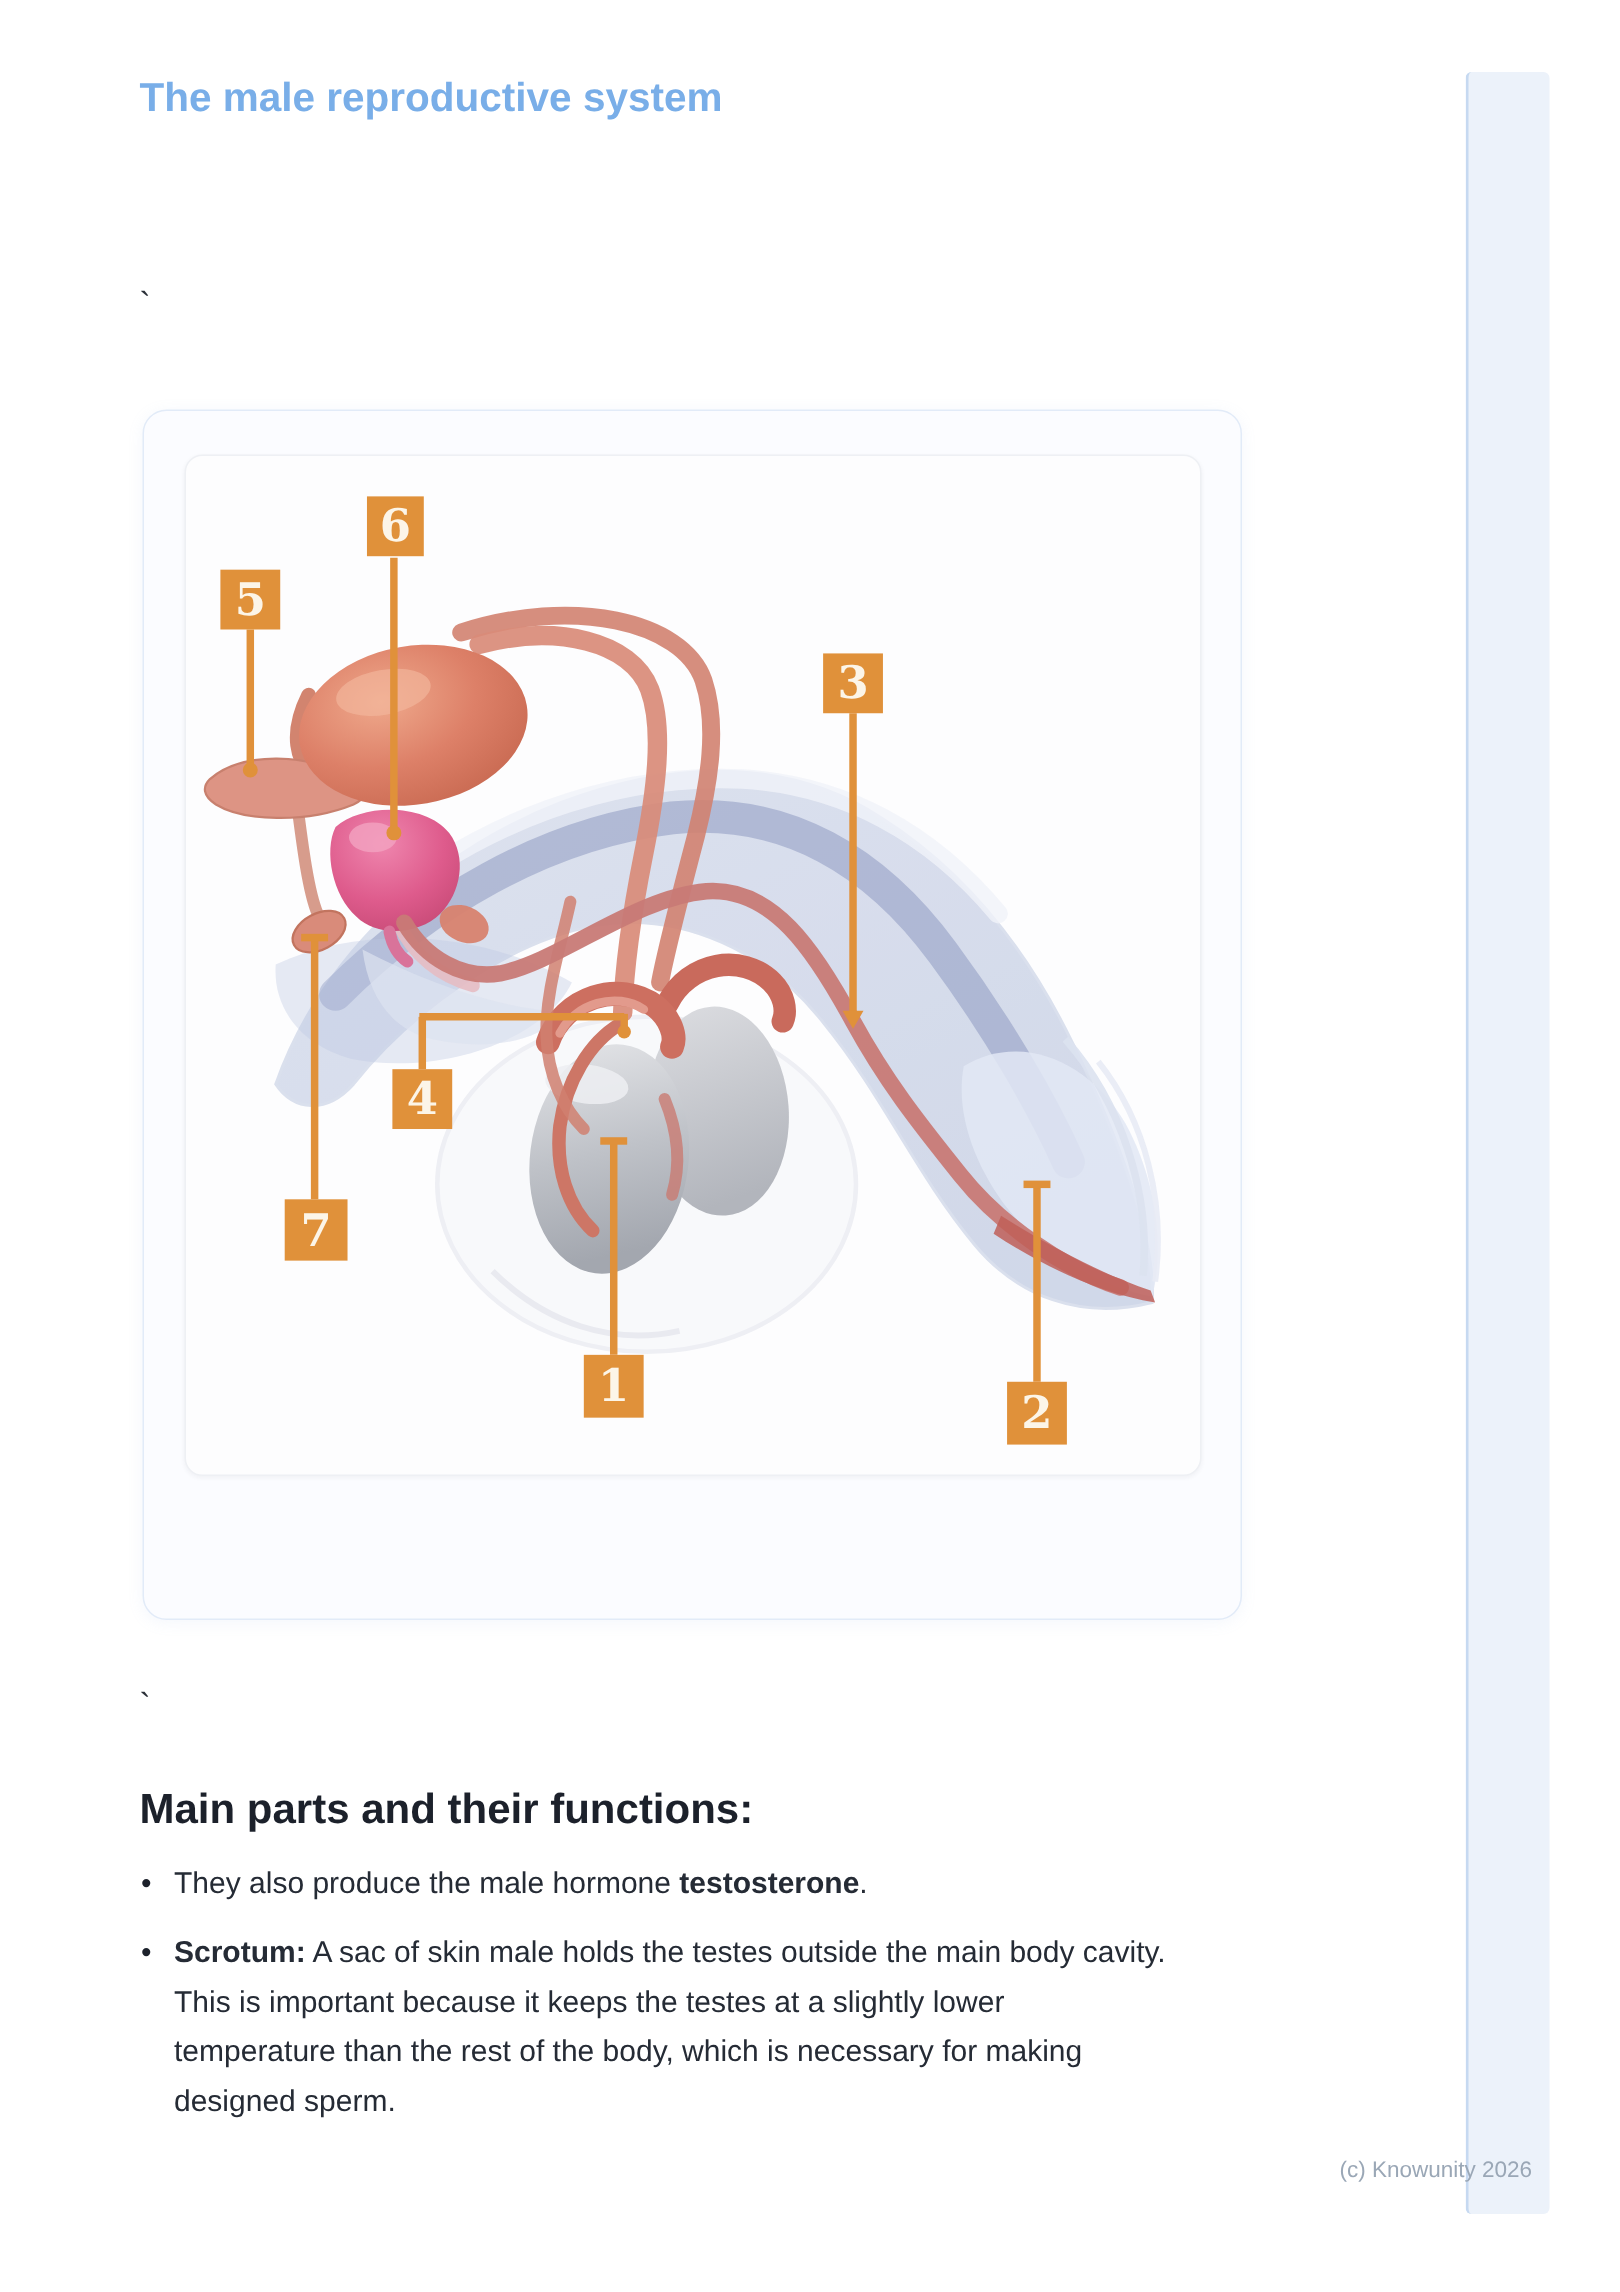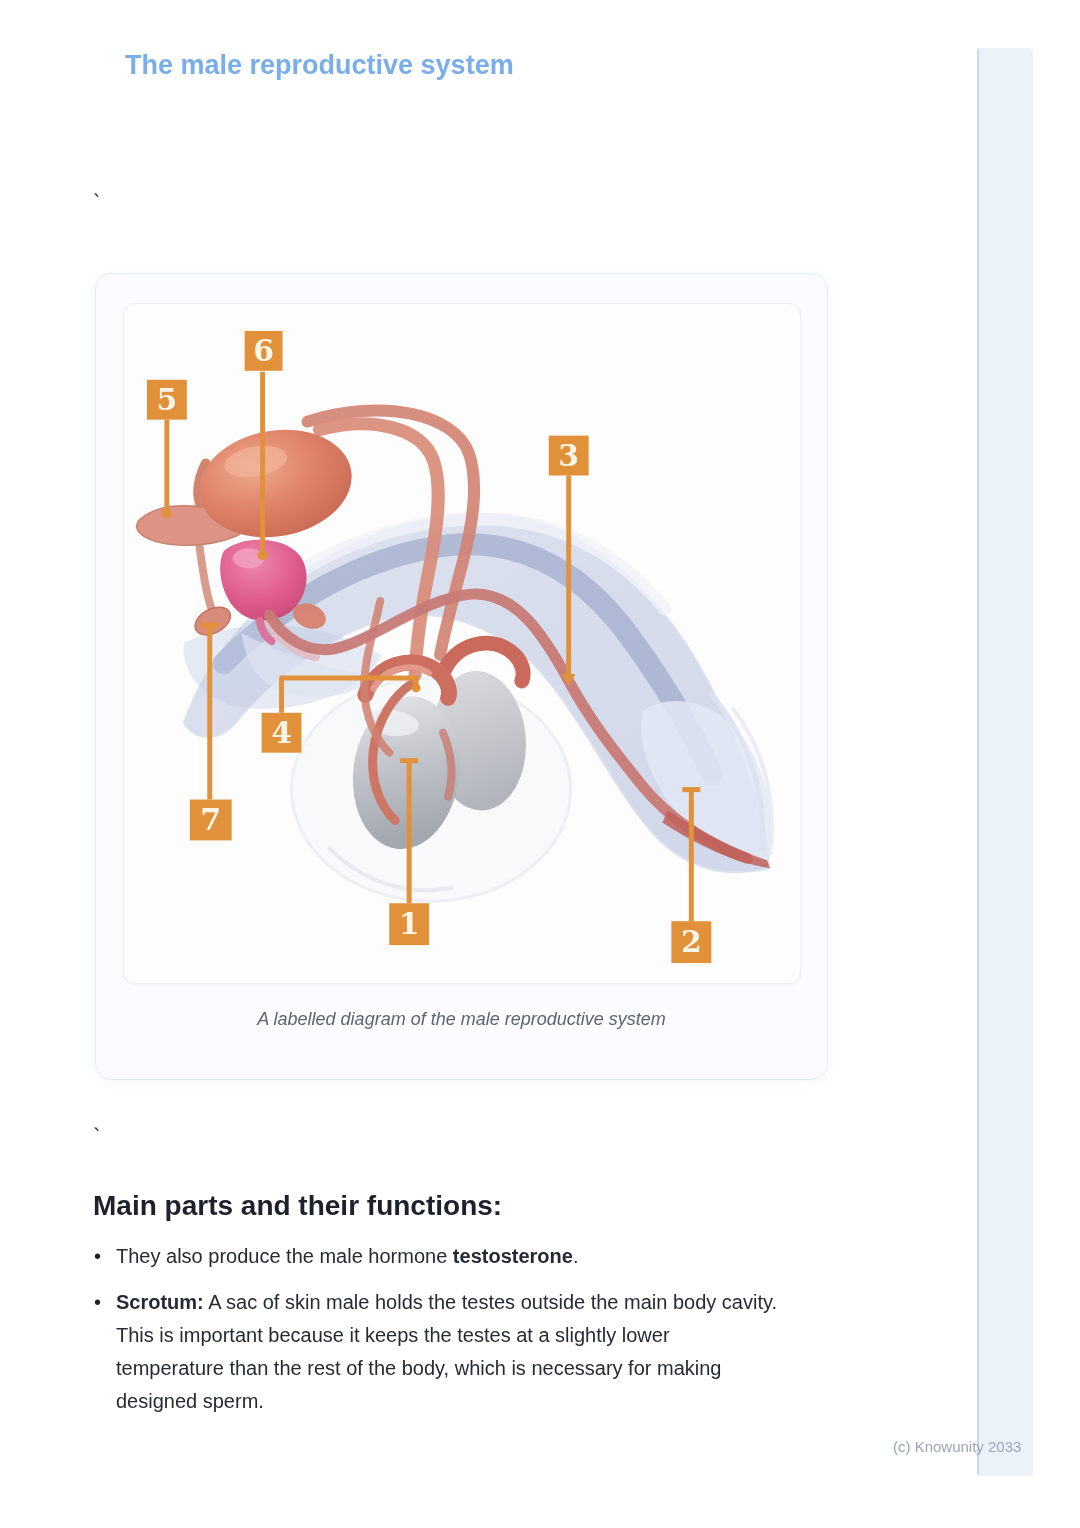--- a/index.html
+++ b/index.html
@@ -5,21 +5,21 @@
   html,body{margin:0;padding:0;}
   body{
     width:1080px;height:1528px;position:relative;overflow:hidden;
     background:#ffffff;
     font-family:"Liberation Sans", sans-serif;
     color:#252b35;
   }
   .abs{position:absolute;}
   .page-title{
     left:93px;top:50px;width:740px;
-    font-size:27px;font-weight:700;color:#79aee8;margin-left:32px;
+    font-size:27px;font-weight:700;color:#79aee8;
   }
   .intro{left:93px;top:101px;width:736px;font-size:20px;line-height:34px;color:#252b35;}
   .intro .l1{text-align:justify;text-align-last:justify;}
   .stray{left:93px;font-size:22px;color:#2a2f38;}
   .stray.s1{top:190px;}
   .stray.s2{top:1124px;}
 
   .figure-card{
     left:95px;top:273px;width:733px;height:807px;
     background:#fbfcff;border:1px solid #e2ebf8;border-radius:16px;
@@ -192,21 +192,20 @@
         </g>
         <g stroke="#e0913a" stroke-width="5">
           <line x1="569" y1="619" x2="569" y2="487"></line>
           <line x1="560" y1="487" x2="578" y2="487"></line>
           <rect x="549" y="619" width="40" height="42" fill="#e0913a" stroke="none"></rect>
           <text x="569" y="650" fill="#fcf5e8" stroke="none">2</text>
         </g>
       </g>
     </svg>
   </div>
-  <div class="figure-caption">A labelled diagram of the male reproductive system</div>
 </div>
 
 <div class="abs stray s2">`</div>
 
 <div class="abs sub-heading">Main parts and their functions:</div>
 
 <div class="abs bullets">
   <div class="bullet">
     <span class="dot">•</span>
     <div><span>They also produce the male hormone </span><span class="bold">testosterone</span><span>.</span></div>
@@ -214,13 +213,13 @@
   <div class="bullet">
     <span class="dot">•</span>
     <div><span class="bold">Scrotum:</span><span> A sac of skin male holds the testes outside the main body cavity.</span></div>
     <div>This is important because it keeps the testes at a slightly lower</div>
     <div>temperature than the rest of the body, which is necessary for making</div>
     <div>designed sperm.</div>
   </div>
 </div>
 
 <div class="abs side-bar"></div>
-<div class="abs watermark">(c) Knowunity 2033</div>
+<div class="abs watermark">(c) Knowunity 2026</div>
 
 </body></html>

